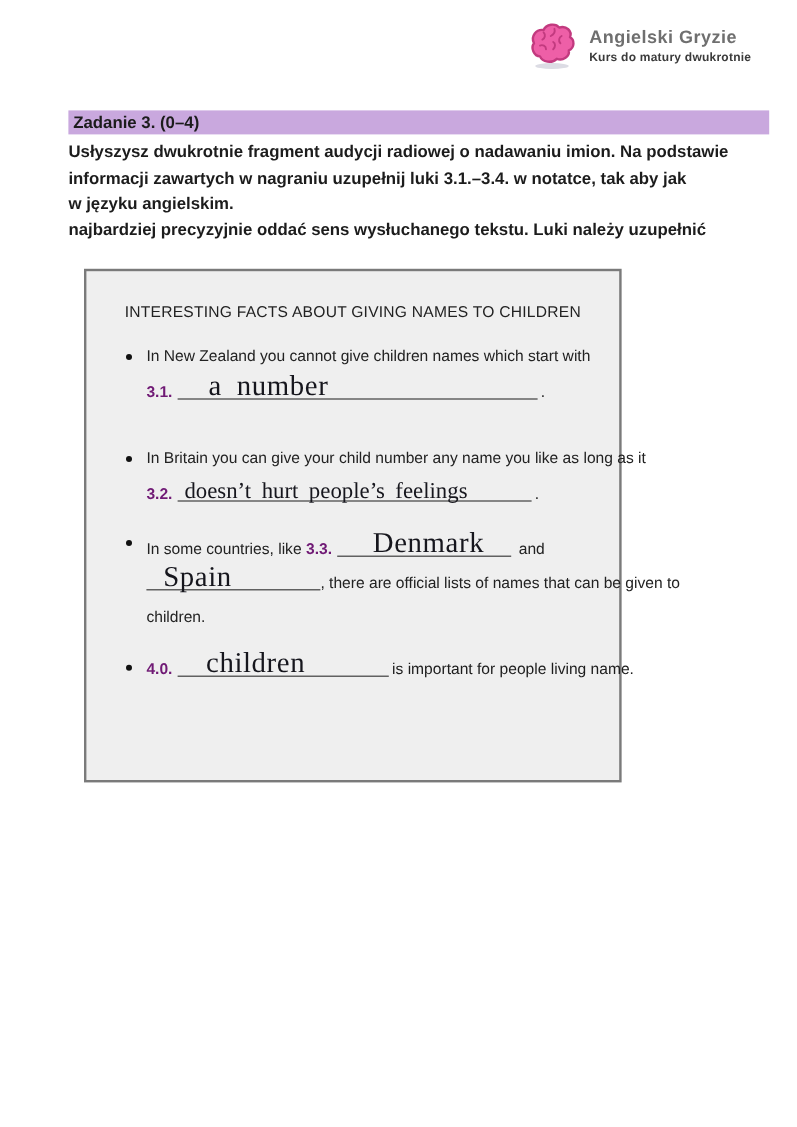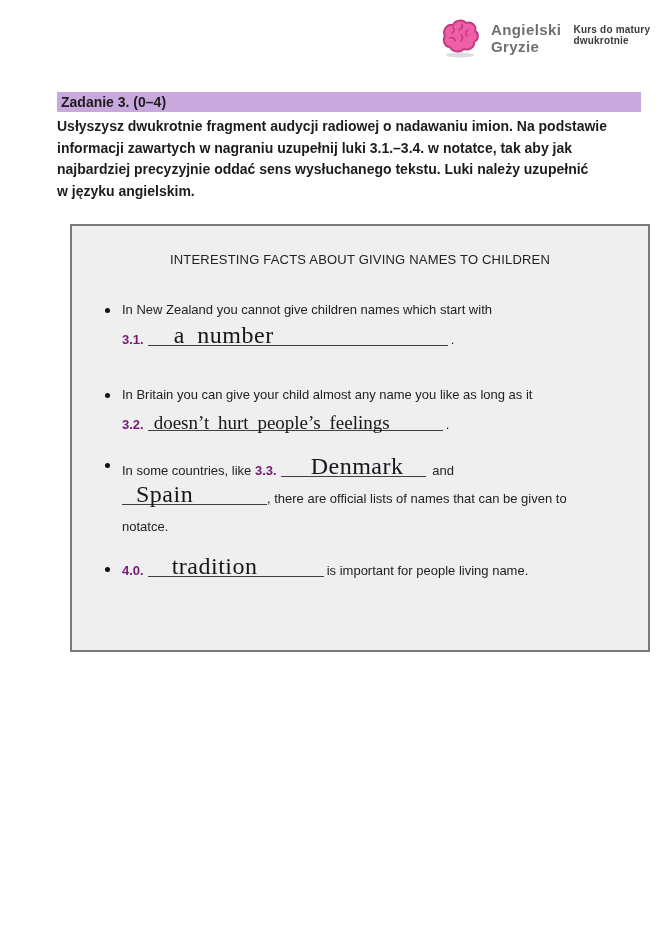--- a/index.html
+++ b/index.html
@@ -10,21 +10,21 @@
     font-family:"Liberation Sans",sans-serif;
     color:#1c1c1c;
     overflow:hidden;
   }
 
   
   .logo{
     position:absolute;top:13px;left:437px;
     display:flex;align-items:center;gap:8px;
   }
-  .logo-text{display:flex;}
+  .logo-text{display:flex;flex-direction:column;}
   .brand{
     font-size:15px;font-weight:700;color:#6f6f6f;letter-spacing:.4px;
   }
   .tagline{
     margin-top:3px;font-size:10px;font-weight:700;color:#3b3b3b;letter-spacing:.2px;
   }
 
   
   .task-header{
     position:absolute;left:57px;top:92px;width:584px;height:20px;
@@ -33,30 +33,30 @@
     padding-left:4px;box-sizing:border-box;
   }
   .instructions{
     position:absolute;left:57px;top:116px;width:560px;
     font-size:14px;font-weight:700;line-height:21.5px;
   }
   .instr-line{white-space:nowrap;}
 
   
   .note-box{
-    position:absolute;left:70px;top:224px;width:580px;height:428px;
+    position:absolute;left:70px;top:224px;width:448px;height:428px;
     background:#efefef;border:2px solid #7a7a7a;box-sizing:border-box;
   }
   .note-title{
     margin-top:26px;text-align:center;
     font-size:13px;letter-spacing:.2px;color:#222;
   }
   .bullets{padding:0 14px 0 0;}
   .bullet{position:relative;padding-left:50px;}
-  .b1{margin-top:35px;}
+  .b1{margin-top:22px;}
   .b2{margin-top:40px;}
   .b3{margin-top:25px;}
   .b4{margin-top:20px;}
   .dot{
     position:absolute;left:33px;top:6px;
     width:5px;height:5px;border-radius:50%;background:#111;
   }
   .bullet-line{font-size:13px;line-height:16px;white-space:nowrap;color:#222;}
   .b3 .bullet-line{line-height:28px;}
   .answer-line{margin-top:12px;font-size:13px;white-space:nowrap;}
@@ -102,61 +102,61 @@
       <span class="brand">Angielski Gryzie</span>
       <span class="tagline">Kurs do matury dwukrotnie</span>
     </span>
   </div>
 
   <div class="task-header">Zadanie 3. (0–4)</div>
 
   <div class="instructions">
     <div class="instr-line">Usłyszysz dwukrotnie fragment audycji radiowej o nadawaniu imion. Na podstawie</div>
     <div class="instr-line">informacji zawartych w nagraniu uzupełnij luki 3.1.–3.4. w notatce, tak aby jak</div>
+    <div class="instr-line">w języku angielskim.</div>
     <div class="instr-line">najbardziej precyzyjnie oddać sens wysłuchanego tekstu. Luki należy uzupełnić</div>
-    <div class="instr-line">w języku angielskim.</div>
   </div>
 
   <div class="note-box">
     <div class="note-title">INTERESTING FACTS ABOUT GIVING NAMES TO CHILDREN</div>
 
     <div class="bullets">
 
       <div class="bullet b1">
         <span class="dot"></span>
         <div class="bullet-line">In New Zealand you cannot give children names which start with</div>
         <div class="answer-line">
           <span class="gap-label">3.1.</span><span class="gap w300"><span class="hw hw1">a number</span></span><span class="suffix">.</span>
         </div>
       </div>
 
       <div class="bullet b2">
         <span class="dot"></span>
-        <div class="bullet-line">In Britain you can give your child almost any name you like as long as it</div>
+        <div class="bullet-line">In Britain you can give your child number any name you like as long as it</div>
         <div class="answer-line">
           <span class="gap-label">3.2.</span><span class="gap w295"><span class="hw hw2">doesn’t hurt people’s feelings</span></span><span class="suffix">.</span>
         </div>
       </div>
 
       <div class="bullet b3">
         <span class="dot"></span>
         <div class="bullet-line">
           <span>In some countries, like</span>
           <span class="gap-label">3.3.</span><span class="gap w145"><span class="hw hw3">Denmark</span></span>
           <span class="suffix">and</span>
         </div>
         <div class="bullet-line">
           <span class="gap w145" style="margin-left:0"><span class="hw hw4">Spain</span></span><span>, there are official lists of names that can be given to</span>
         </div>
-        <div class="bullet-line">notatce.</div>
+        <div class="bullet-line">children.</div>
       </div>
 
       <div class="bullet b4">
         <span class="dot"></span>
         <div class="answer-line">
-          <span class="gap-label">4.0.</span><span class="gap w176"><span class="hw hw5">tradition</span></span><span class="suffix">is important for people living name.</span>
+          <span class="gap-label">4.0.</span><span class="gap w176"><span class="hw hw5">children</span></span><span class="suffix">is important for people living name.</span>
         </div>
       </div>
 
     </div>
   </div>
 
 </div>
 
 </body></html>

